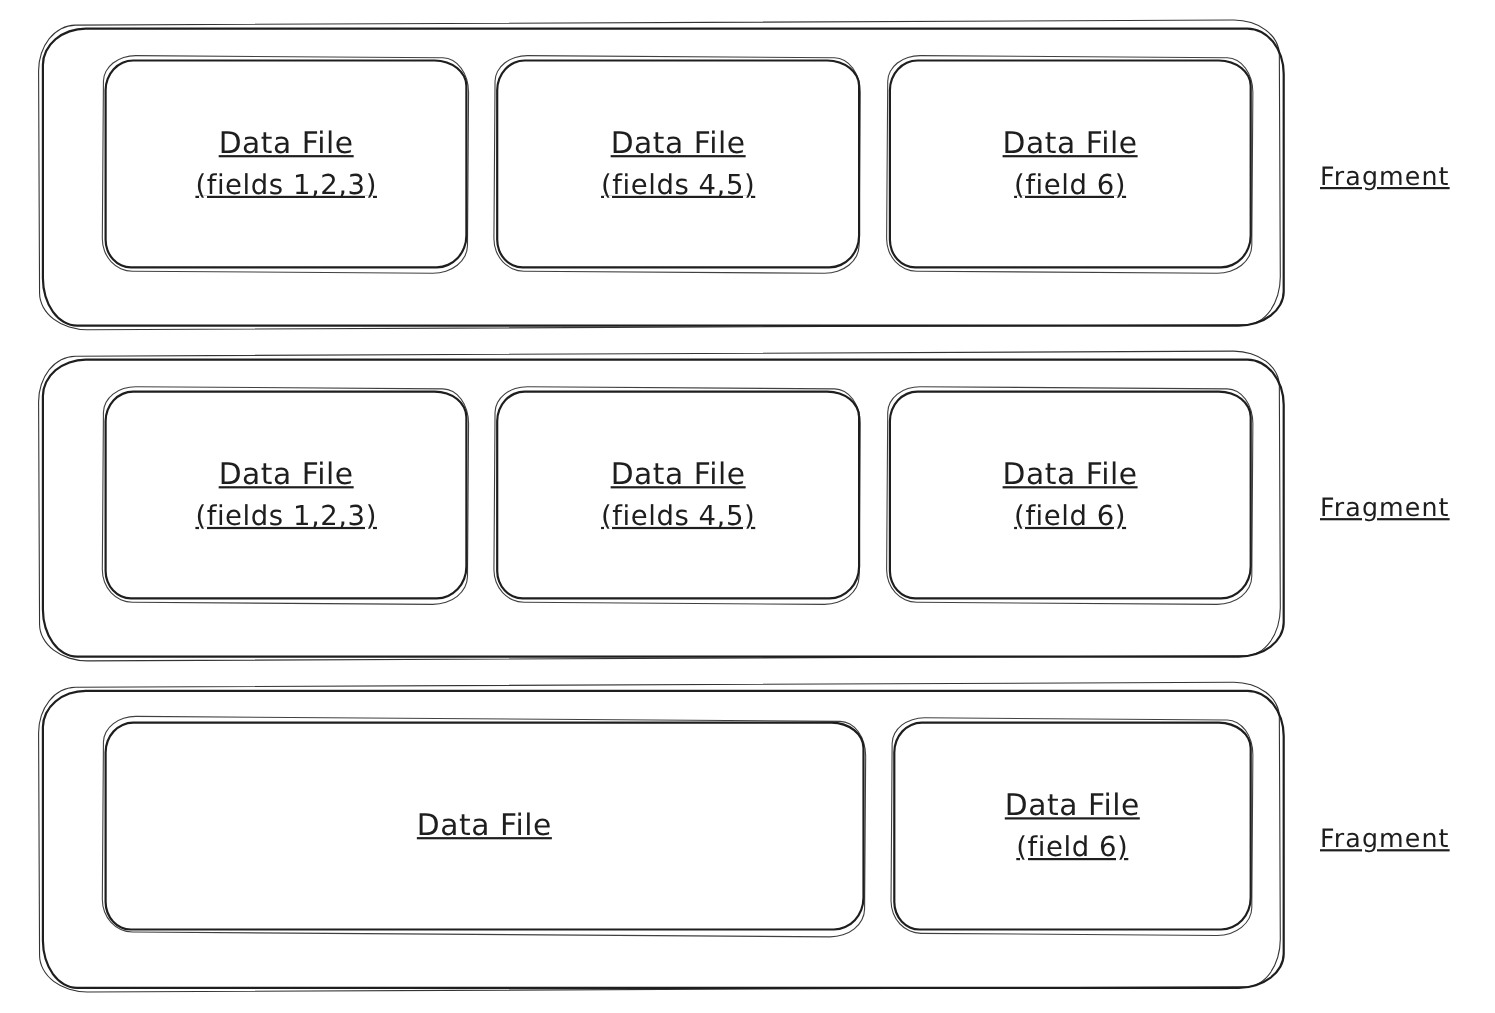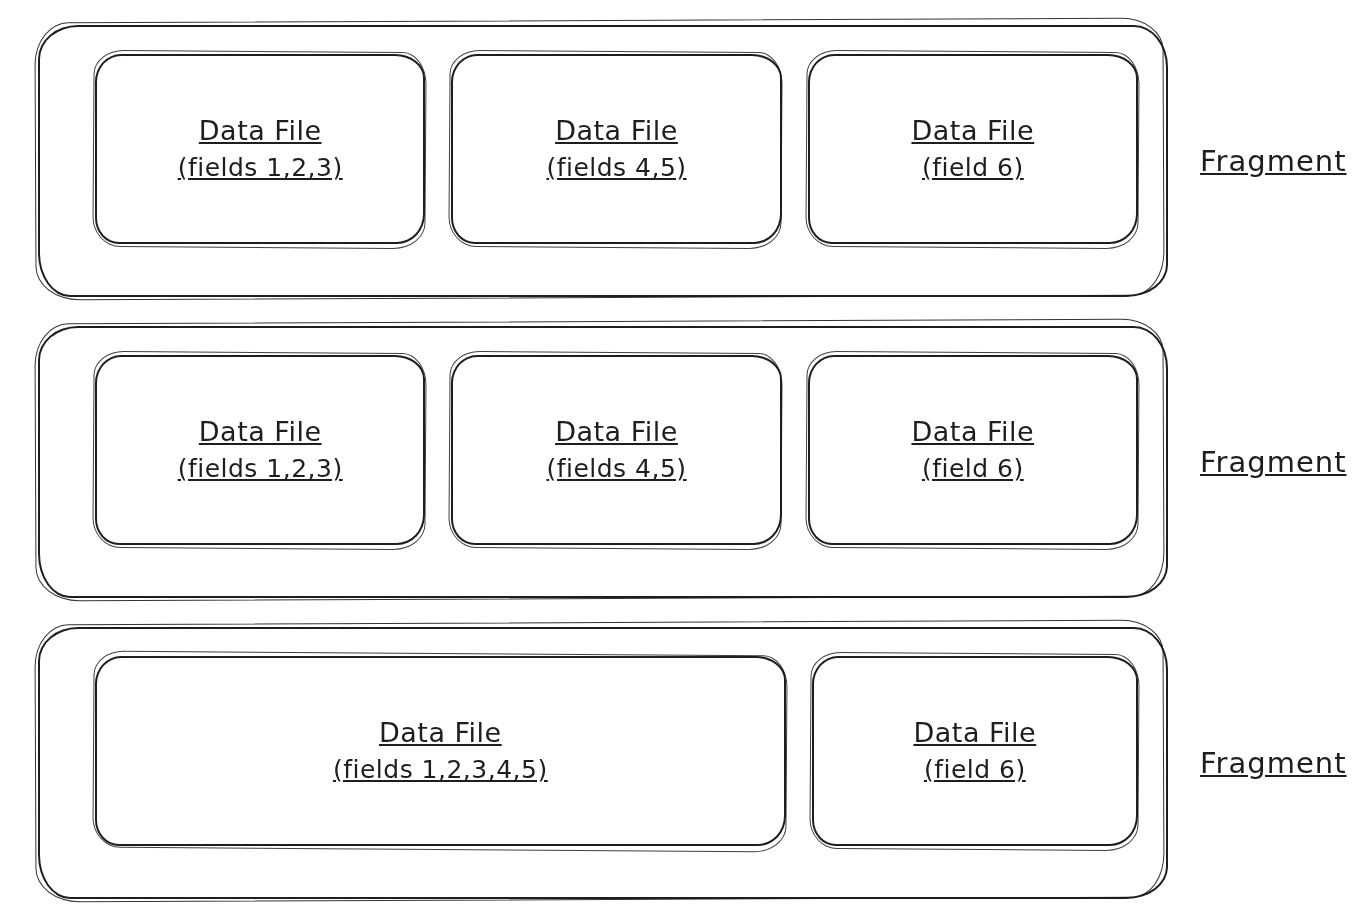--- a/index.html
+++ b/index.html
@@ -84,21 +84,21 @@
     font-size: 27px;
     line-height: 1.42;
     letter-spacing: 0.5px;
   }
   .file-subtitle {
     font-size: 25px;
     line-height: 1.42;
     letter-spacing: 0.5px;
   }
   .fragment-label {
-    font-size: 29px;
+    font-size: 23px;
     letter-spacing: 1px;
     white-space: nowrap;
   }
 </style>
 </head>
 <body>
 
 <div class="diagram">
 
   <div class="fragment-row">
@@ -141,21 +141,20 @@
       </div>
     </div>
     <div class="fragment-label">Fragment</div>
   </div>
 
   <div class="fragment-row">
     <div class="fragment-box">
       <div class="file-box wide">
         <span class="file-fill" style="background: rgb(255, 201, 201);"></span>
         <div class="file-title">Data File</div>
-        <div class="file-subtitle">(fields 1,2,3,4,5)</div>
       </div>
       <div class="file-box alt">
         <span class="file-fill" style="background: rgb(178, 242, 187);"></span>
         <div class="file-title">Data File</div>
         <div class="file-subtitle">(field 6)</div>
       </div>
     </div>
     <div class="fragment-label">Fragment</div>
   </div>
 

